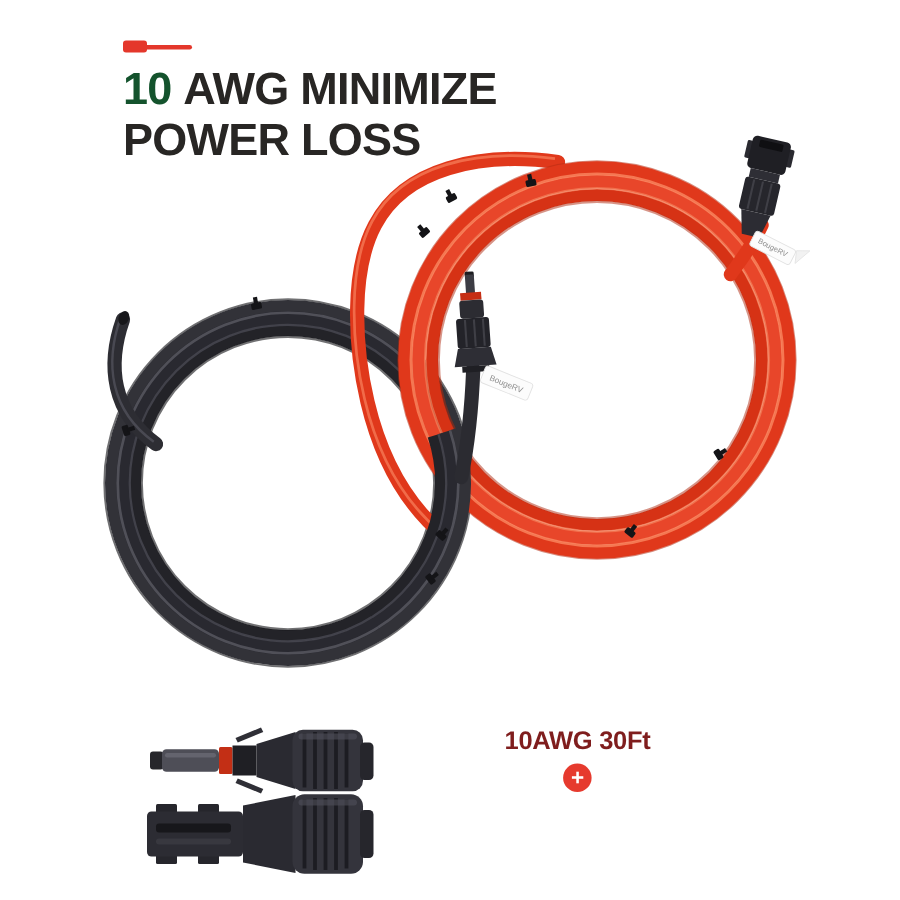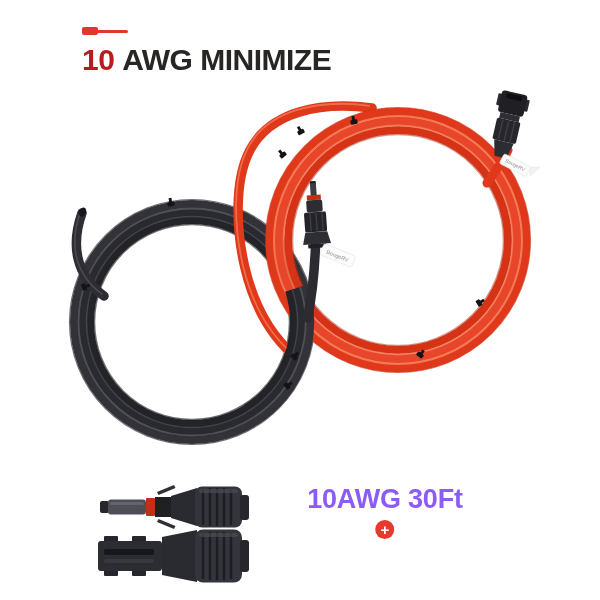--- a/index.html
+++ b/index.html
@@ -12,48 +12,49 @@
   .dash{position:relative;width:16px;height:8px;background:#e4372b;border-radius:2px;}
   .dash .dash-line{
     position:absolute;left:14px;top:2.5px;width:32px;height:3px;
     background:#e4372b;border-radius:2px;display:block;
   }
   h1.title{
     margin:8px 0 0 0;font-size:30px;line-height:34px;font-weight:800;
     letter-spacing:-0.5px;color:#282624;
   }
   h1.title .line{display:block;}
-  h1.title .hl{color:#b91c1c;margin-right:0.26em;}
+  h1.title .hl{color:#14532d;margin-right:0.26em;}
   
   svg.product{position:absolute;left:0;top:0;width:600px;height:600px;z-index:1;}
   
   .footer-text{
     position:absolute;left:385px;top:484px;transform:translateX(-50%);
     display:flex;flex-direction:column;align-items:center;gap:5px;z-index:3;
   }
   .spec,.includes{
-    font-size:27px;font-weight:800;color:#8b5cf6;letter-spacing:-0.2px;white-space:nowrap;
+    font-size:17px;font-weight:800;color:#7f1d1d;letter-spacing:-0.2px;white-space:nowrap;
   }
   .plus-badge{
     width:19px;height:19px;border-radius:50%;background:#e63a2e;
     display:flex;align-items:center;justify-content:center;
   }
   .plus-badge span{color:#ffffff;font-size:15px;font-weight:800;line-height:1;margin-top:-1px;}
 </style>
 </head>
 <body>
 
 <div class="stage">
 
   <header class="title-block">
     <div class="dash">
         <span class="dash-line"></span>
       </div>
     <h1 class="title">
       <span class="line"><span class="hl">10</span><span>AWG MINIMIZE</span></span>
+      <span class="line">POWER LOSS</span>
     </h1>
   </header>
 
   <svg class="product" viewBox="0 0 600 600">
 
     <g>
       <circle cx="192" cy="322" r="122.5" fill="none" stroke="#111114" stroke-width="1.2" opacity="0.6"></circle>
       <circle cx="192" cy="322" r="118" fill="none" stroke="#323238" stroke-width="8"></circle>
       <circle cx="192" cy="322" r="110" fill="none" stroke="#292930" stroke-width="9"></circle>
       <circle cx="192" cy="322" r="102" fill="none" stroke="#232328" stroke-width="8"></circle>

